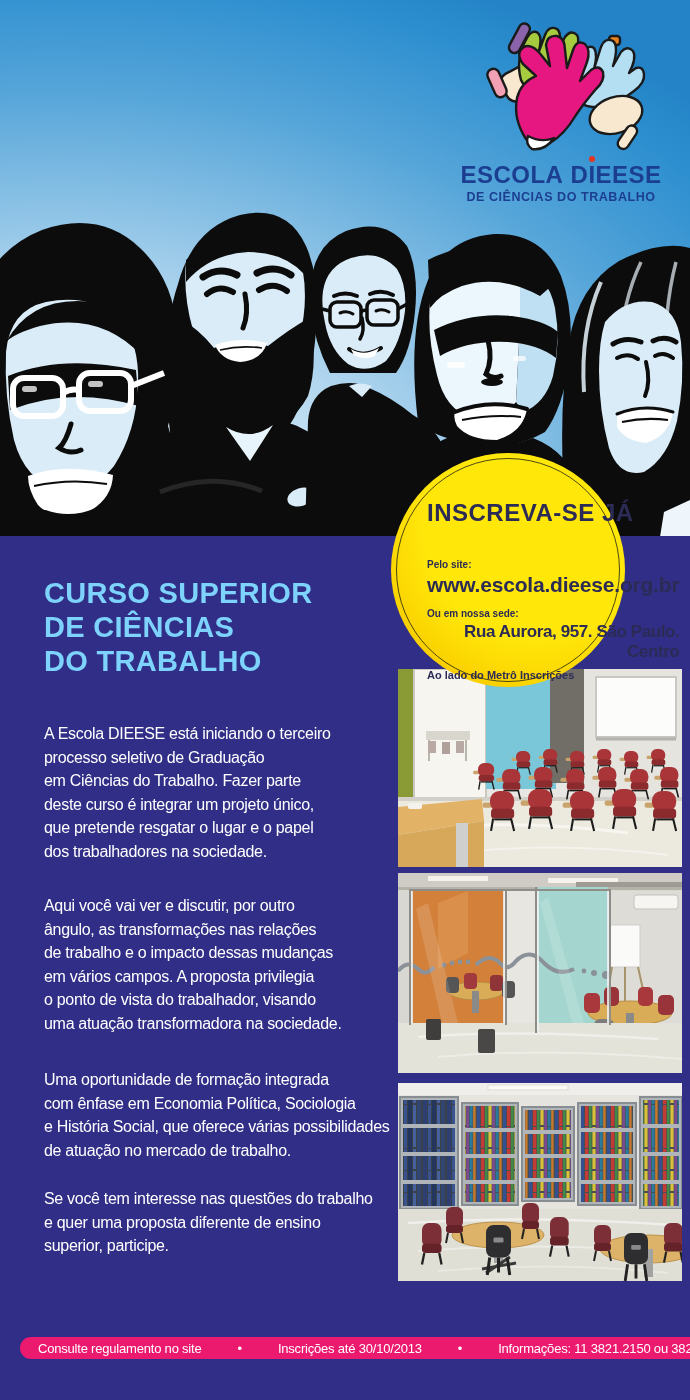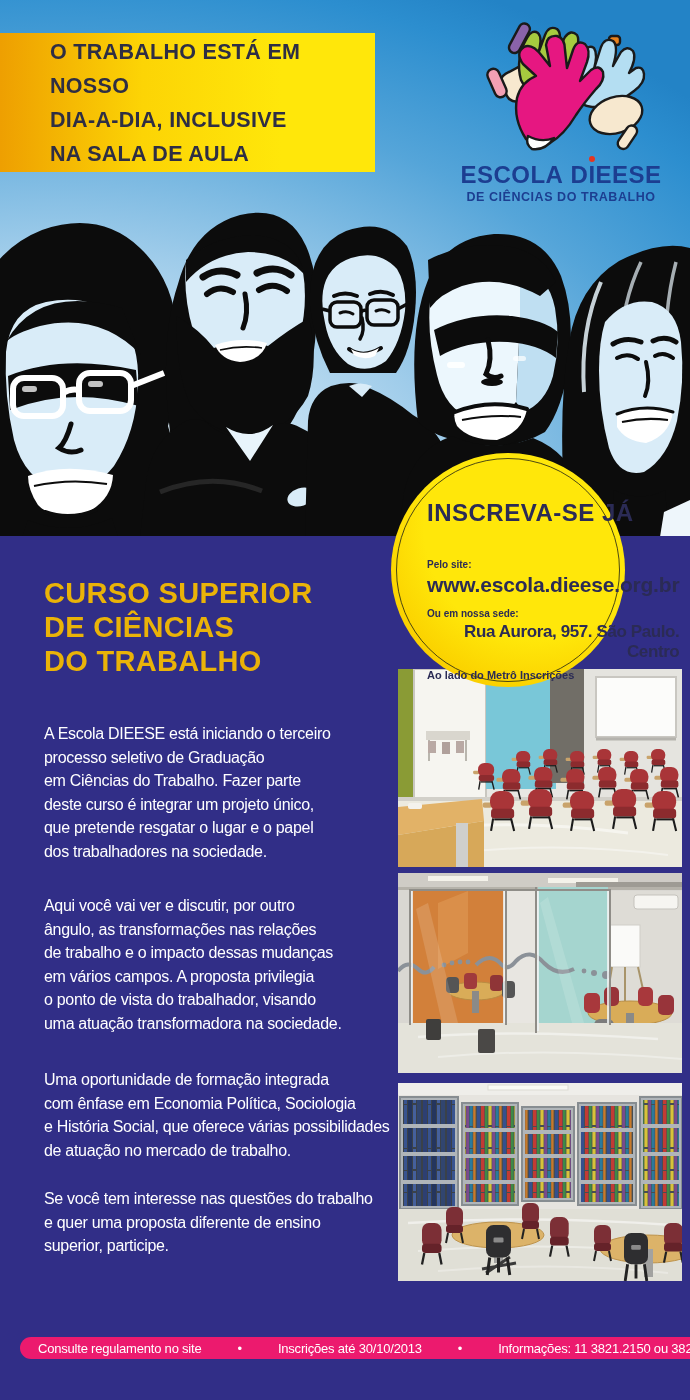--- a/index.html
+++ b/index.html
@@ -40,21 +40,21 @@
     position:absolute; left:18.5px; top:-5px; width:6px; height:6px;
     border-radius:50%; background:#e43620;
   }
   .logo-tagline { font-size:12.5px; font-weight:bold; color:#1c3e91; letter-spacing:.55px; margin-top:1px; }
 
   
   .blue-section { position:absolute; left:0; top:536px; width:690px; height:864px; background:#312e87; }
 
   .headline {
     position:absolute; left:44px; top:576px; z-index:2; margin:0;
-    font-size:29px; line-height:34px; font-weight:bold; color:#eab308; letter-spacing:.3px;
+    font-size:29px; line-height:34px; font-weight:bold; color:#7dd3fc; letter-spacing:.3px;
   }
   .para {
     position:absolute; left:44px; z-index:2; margin:0;
     font-size:16px; line-height:23.5px; color:#ffffff; letter-spacing:-.3px; white-space:nowrap;
   }
   .para-1 { top:722px; }
   .para-2 { top:894px; }
   .para-3 { top:1068px; }
   .para-4 { top:1187px; }
 
@@ -186,23 +186,20 @@
         <path d="M 655 166 Q 664 161 673 168" stroke="#0c0c0c" stroke-width="4" fill="none" stroke-linecap="round"></path>
         <path d="M 646 172 Q 651 192 645 206" stroke="#0c0c0c" stroke-width="4" fill="none" stroke-linecap="round"></path>
         <path d="M 617 224 Q 644 215 673 222 Q 669 246 646 253 Q 625 251 617 237 Z" fill="#ffffff"></path>
         <path d="M 617 224 Q 644 213 673 222" stroke="#0c0c0c" stroke-width="3" fill="none" stroke-linecap="round"></path>
         <path d="M 622 232 Q 645 227 668 230" stroke="#0c0c0c" stroke-width="2" fill="none"></path>
         <path d="M 610 347 L 614 300 Q 641 313 665 300 L 669 347 Z" fill="#0c0c0c"></path>
         <path d="M 664 322 L 690 310 L 690 347 L 660 347 Z" fill="#eef6fb"></path>
       </g>
     </svg>
 
-    <div class="banner">
-      <div class="banner-text">O TRABALHO ESTÁ EM NOSSO<br>DIA-A-DIA, INCLUSIVE<br>NA SALA DE AULA</div>
-    </div>
 
     <div class="logo">
       <svg class="hands-svg" viewBox="0 0 190 140">
         <g stroke="#1a1a1a" stroke-width="2.4" stroke-linejoin="round">
           <rect x="48" y="4" width="11" height="32" rx="5.5" fill="#8a63aa" transform="rotate(28 53 20)"></rect>
           <rect x="36" y="48" width="44" height="30" rx="9" fill="#f7e8cf" transform="rotate(-28 58 63)"></rect>
           <rect x="25" y="50" width="12" height="30" rx="6" fill="#f2a0b4" transform="rotate(-24 31 65)"></rect>
           <path d="M 55 62 Q 49 41 61 20 Q 66 11 72 15 Q 77 20 72 36 L 79 17 Q 83 7 91 11 Q 97 16 91 34 L 99 19 Q 105 11 111 17 Q 115 24 106 41 L 113 34 Q 119 30 121 38 Q 123 47 112 57 Q 90 75 70 73 Q 58 70 55 62 Z" fill="#a6cb3f"></path>
           <rect x="143" y="18" width="11" height="9" rx="3" fill="#e8821e"></rect>
           <path d="M 112 82 Q 107 56 118 35 Q 122 26 128 30 Q 132 36 128 51 L 135 29 Q 139 19 147 23 Q 153 28 147 48 L 155 34 Q 161 27 167 33 Q 171 40 163 55 L 170 50 Q 177 48 178 56 Q 179 65 168 73 Q 146 90 126 89 Q 114 87 112 82 Z" fill="#b4def2"></path>

